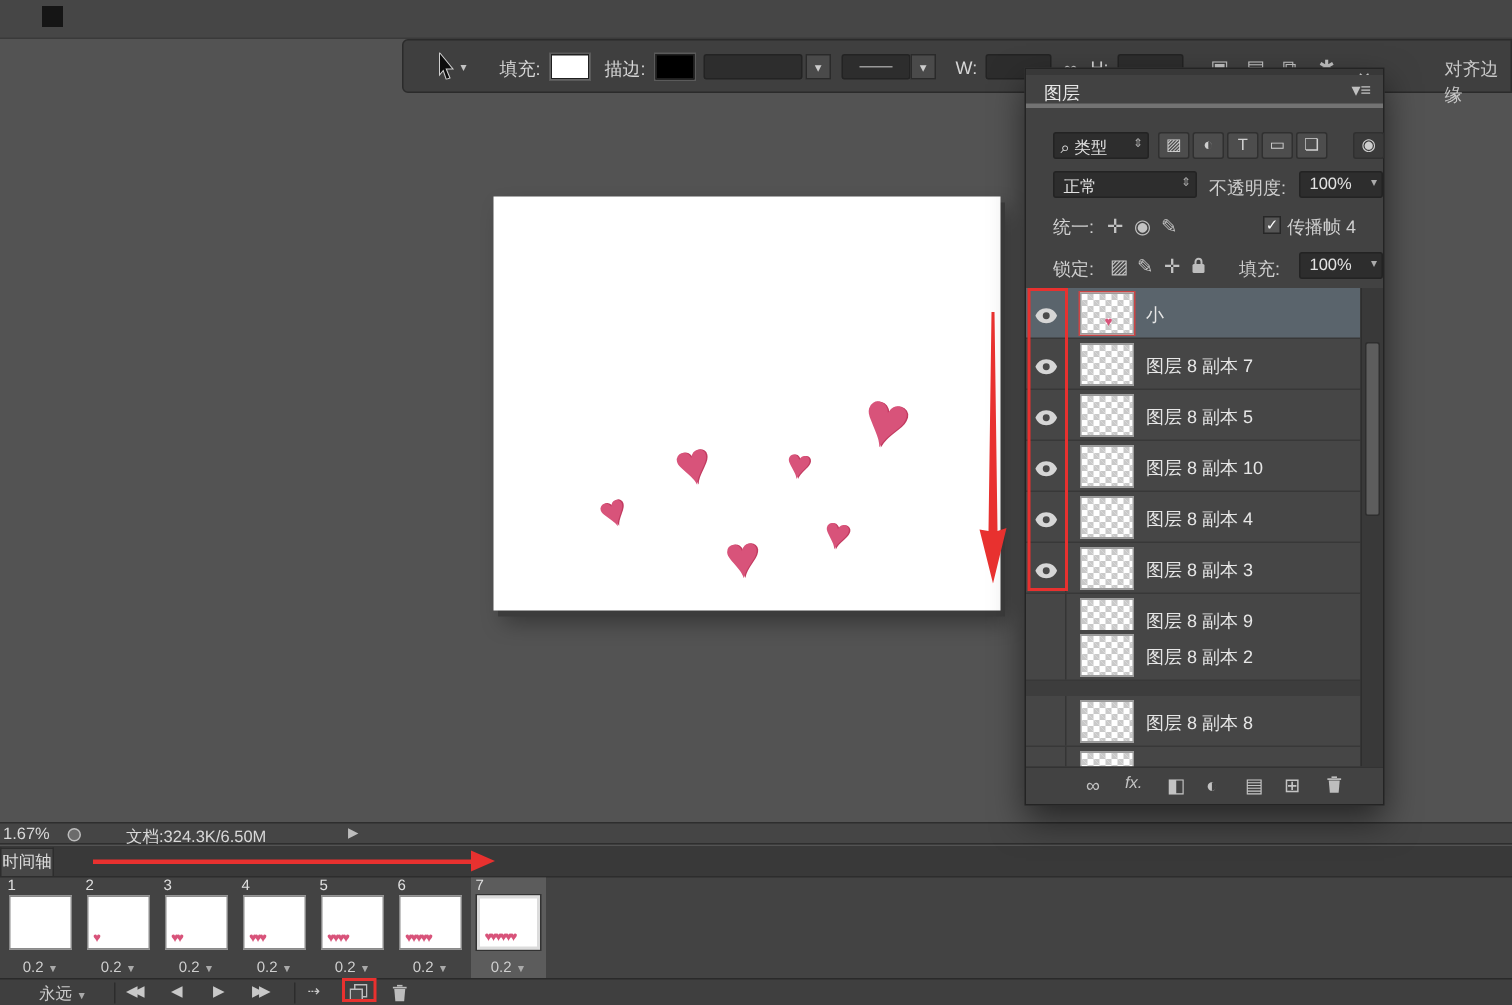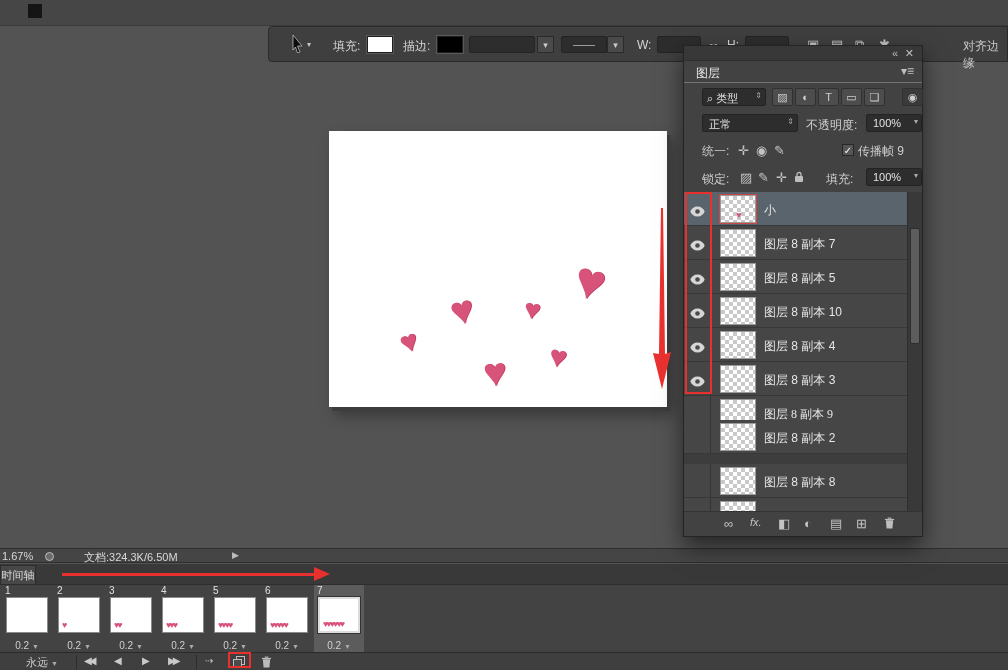--- a/index.html
+++ b/index.html
@@ -25,21 +25,21 @@
   
   .anno { z-index:40; }
   .anno-rect { border:2px solid #e8312f; background:transparent; }
   .hline { height:3px; background:#e8312f; }
   .arrowhead-right { width:0; height:0; border-top:7px solid transparent; border-bottom:7px solid transparent; border-left:16px solid #e8312f; }
 
   
   .layers-panel { left:683px; top:45px; width:240px; height:492px; background:#424242; border:1px solid #242424; box-shadow:0 10px 22px rgba(0,0,0,.55); z-index:20; }
   .lp-topstrip { left:0; top:0; width:238px; height:15px; background:#383838; border-bottom:1px solid #2e2e2e; }
   .lp-topstrip .ticon { position:absolute; top:0; color:#bdbdbd; font-size:11px; line-height:14px; }
-  .lp-tabrow { left:0; top:15px; width:238px; height:22px; background:#424242; border-bottom:1px solid #737373; }
+  .lp-tabrow { left:0; top:4px; width:238px; height:22px; background:#424242; border-bottom:3px solid #737373; }
   .lp-title { position:absolute; left:12px; top:4px; font-size:12px; color:#e8e8e8; }
   .lp-menu { position:absolute; right:8px; top:3px; color:#c0c0c0; font-size:12px; }
   .lp-row { position:absolute; left:0; width:238px; font-size:12px; color:#cfcfcf;margin-left:12px; }
   .combo { position:absolute; background:#2d2d2d; border:1px solid #232323; border-radius:2px; color:#e2e2e2; font-size:11px; }
   .combo .arr { position:absolute; right:3px; top:2px; font-size:8px; color:#aaa; }
   .fbtn { position:absolute; top:0; width:21px; height:18px; background:#4d4d4d; border:1px solid #303030; color:#cfcfcf; font-size:11px; text-align:center; line-height:17px; border-radius:2px; }
   .checkbox { position:absolute; width:12px; height:12px; background:#555; border:1px solid #272727; color:#fff; font-size:10px; line-height:11px; text-align:center; }
 
   .layer-list { left:0; top:146px; width:223px; height:319px; overflow:hidden; background:#3d3d3d; }
   .layer-row { position:absolute; left:0; width:223px; height:34px; background:#464646; border-bottom:1px solid #383838; }
@@ -152,21 +152,21 @@
       <span style="position:absolute;left:110px;top:3px;font-size:12px;color:#cfcfcf;">不透明度:</span>
       <span class="combo" style="left:170px;top:0;width:56px;height:18px;padding:2px 0 0 6px;"><span>100%</span><span class="arr">▾</span></span>
     </div>
 
     <div class="lp-row" style="top:96px;height:18px;">
       <span style="position:absolute;left:6px;top:1px;">统一:</span>
       <span class="mini-icon" style="left:42px;top:1px;">✛</span>
       <span class="mini-icon" style="left:60px;top:1px;">◉</span>
       <span class="mini-icon" style="left:78px;top:1px;">✎</span>
       <span class="checkbox" style="left:146px;top:2px;">✓</span>
-      <span style="position:absolute;left:162px;top:1px;">传播帧 9</span>
+      <span style="position:absolute;left:162px;top:1px;">传播帧 4</span>
     </div>
 
     <div class="lp-row" style="top:122px;height:20px;">
       <span style="position:absolute;left:6px;top:3px;">锁定:</span>
       <span class="mini-icon" style="left:44px;top:2px;">▨</span>
       <span class="mini-icon" style="left:62px;top:2px;">✎</span>
       <span class="mini-icon" style="left:80px;top:2px;">✛</span>
       <span style="position:absolute;left:98px;top:3px;">
         <svg width="10" height="12" viewBox="0 0 10 12">
             <rect x="1" y="5" width="8" height="6" rx="1" fill="#bdbdbd"></rect>
@@ -238,21 +238,21 @@
         <span class="eye-cell">
             <span class="eye-icon"><svg width="15" height="11" viewBox="0 0 15 11">
                 <path d="M7.5 0.5 C4 0.5 1.4 2.6 0.3 5.5 1.4 8.4 4 10.5 7.5 10.5 11 10.5 13.6 8.4 14.7 5.5 13.6 2.6 11 0.5 7.5 0.5 Z" fill="#d6d6d6"></path>
                 <circle cx="7.5" cy="5.5" r="2.3" fill="#4a4a4a"></circle>
               </svg></span>
           </span>
         <span class="thumb"></span>
         <span class="layer-name">图层 8 副本 3</span>
       </div>
 
-      <div class="layer-row invisible-layer" style="top:204px;font-family:Liberation Serif, serif;">
+      <div class="layer-row invisible-layer" style="top:204px;">
         <span class="eye-cell"></span>
         <span class="thumb"></span>
         <span class="layer-name">图层 8 副本 9</span>
       </div>
 
       <div class="layer-row invisible-layer" style="top:228px;">
         <span class="eye-cell"></span>
         <span class="thumb"></span>
         <span class="layer-name">图层 8 副本 2</span>
       </div>

